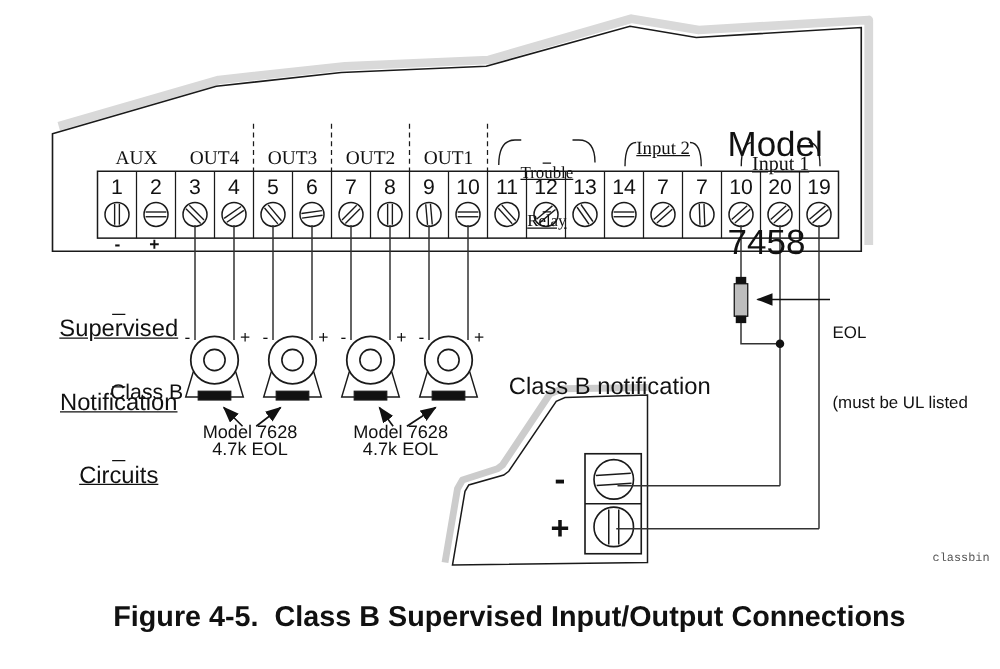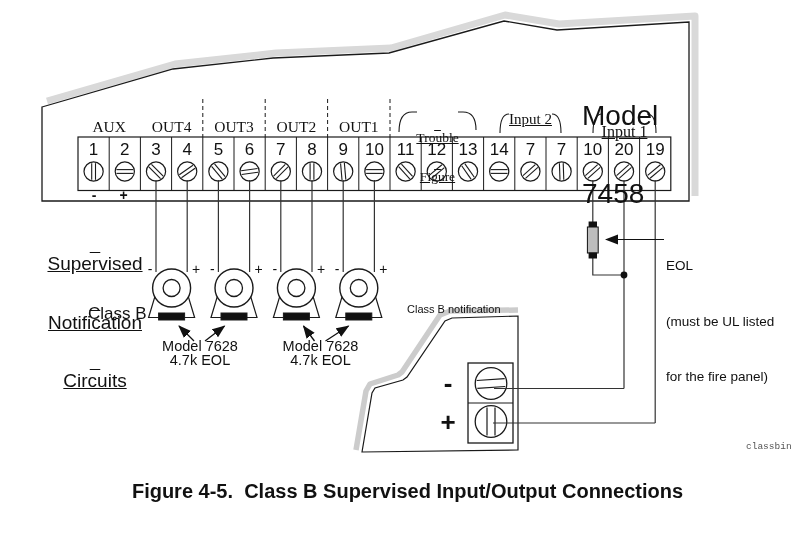--- a/index.html
+++ b/index.html
@@ -11,21 +11,21 @@
   .serif{font-family:"Liberation Serif",serif;}
   .tnum{position:absolute;top:140px;transform:translateX(-50%);font-size:17px;}
   .glabel{position:absolute;top:118px;transform:translateX(-50%);
           font-family:"Liberation Serif",serif;font-size:15.5px;}
   .pol-sm{position:absolute;top:187px;transform:translateX(-50%);font-size:14px;font-weight:bold;}
   .dev-pol{position:absolute;top:261px;transform:translateX(-50%);font-size:14px;}
   .m7628{position:absolute;top:340px;transform:translateX(-50%);text-align:center;
          font-size:14.5px;line-height:13.5px;}
   .fp-pol{position:absolute;transform:translateX(-50%);font-size:26px;font-weight:bold;line-height:26px;}
   .caption{position:absolute;left:50%;top:480px;transform:translateX(-50%);
-           font-size:20px;font-weight:bold;white-space:pre;padding-left:15px;}
+           font-size:23px;font-weight:bold;white-space:pre;padding-left:15px;}
   .watermark{position:absolute;left:746px;top:441px;font-size:9.5px;color:#555;font-family:Liberation Mono, monospace;}
 </style>
 </head>
 <body>
 
 <div class="stage">
 
 <svg width="800" height="535" viewBox="0 0 800 535">
   <defs>
     <marker id="arr" markerUnits="userSpaceOnUse" markerWidth="14" markerHeight="12" refX="12" refY="5" orient="auto">
@@ -299,21 +299,21 @@
 <div class="tnum" style="left:624px">20</div>
 <div class="tnum" style="left:655.2px">19</div>
 
 <div class="glabel" style="left:109.2px">AUX</div>
 <div class="glabel" style="left:171.6px">OUT4</div>
 <div class="glabel" style="left:234px">OUT3</div>
 <div class="glabel" style="left:296.4px">OUT2</div>
 <div class="glabel" style="left:358.8px">OUT1</div>
 <div class="lbl serif ctr" style="left:437.5px;top:105px;font-size:13.5px;line-height:13px;">
   <div>Trouble</div>
-  <div>Figure</div>
+  <div>Relay</div>
 </div>
 <div class="lbl serif ctr" style="left:530.5px;top:111px;font-size:15px;">Input 2</div>
 <div class="lbl serif ctr" style="left:624.5px;top:111px;font-size:16px;margin-top:12px;">Input 1</div>
 
 <div class="pol-sm" style="left:94px">-</div>
 <div class="pol-sm" style="left:123.5px">+</div>
 
 <div class="lbl ctr" style="left:95px;top:215px;font-size:19px;line-height:19.5px;">
   <div>Supervised</div>
   <div>Notification</div>
@@ -332,27 +332,26 @@
 
 <div class="m7628" style="left:200px;">
   <div>Model 7628</div>
   <div>4.7k EOL</div>
 </div>
 <div class="m7628" style="left:320.5px;">
   <div>Model 7628</div>
   <div>4.7k EOL</div>
 </div>
 
-<div class="lbl" style="left:407px;top:261px;font-size:11px;line-height:19.5px;text-align:right;">
+<div class="lbl" style="left:407px;top:261px;font-size:19px;line-height:19.5px;text-align:right;">
   <div>Class B notification</div>
 </div>
 <div class="lbl" style="left:666px;top:220px;font-size:13.5px;line-height:18.5px;">
   <div>EOL</div>
   <div>(must be UL listed</div>
-  <div>for the fire panel)</div>
 </div>
 <div class="fp-pol" style="left:448px;top:370px;">-</div>
 <div class="fp-pol" style="left:448px;top:409px;">+</div>
 
 <div class="watermark">classbin</div>
 
 <div class="caption">Figure 4-5.  Class B Supervised Input/Output Connections</div>
 
 </div>
 

